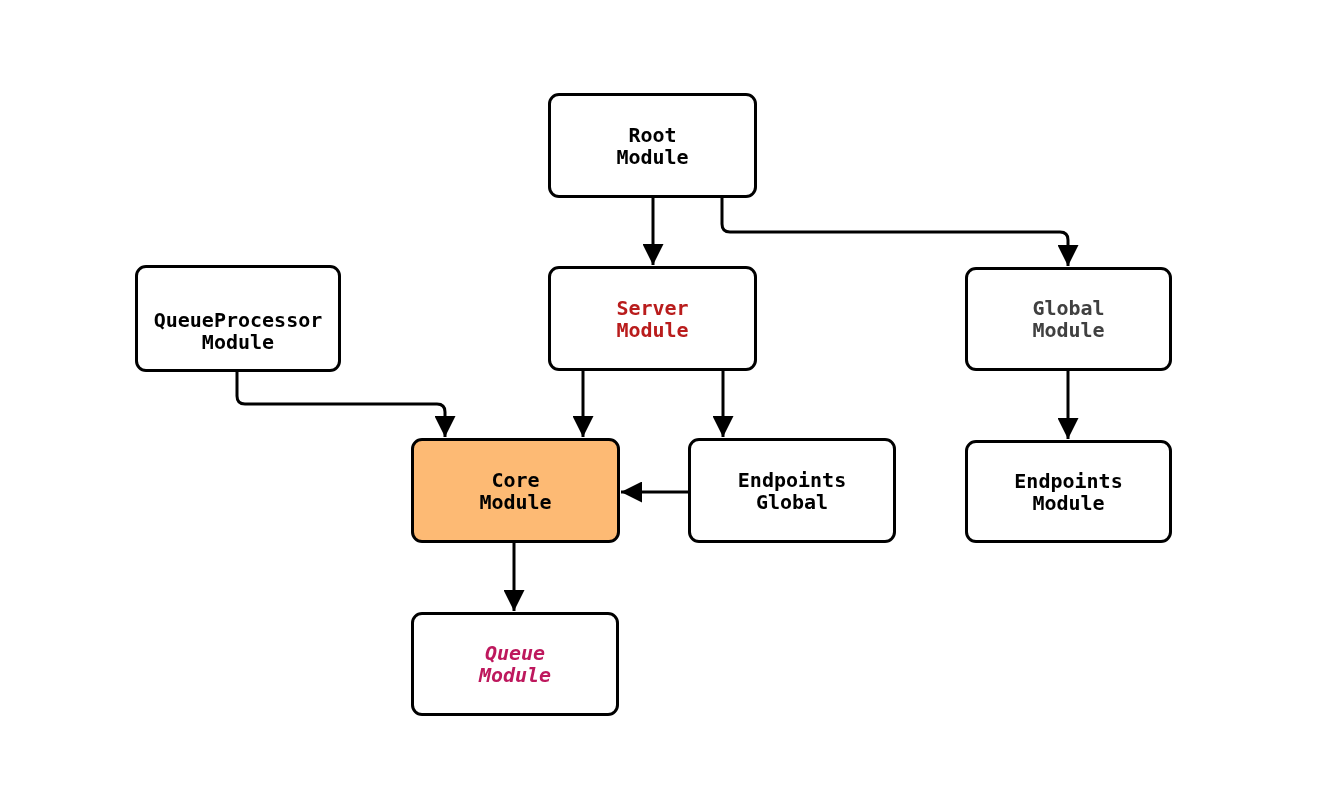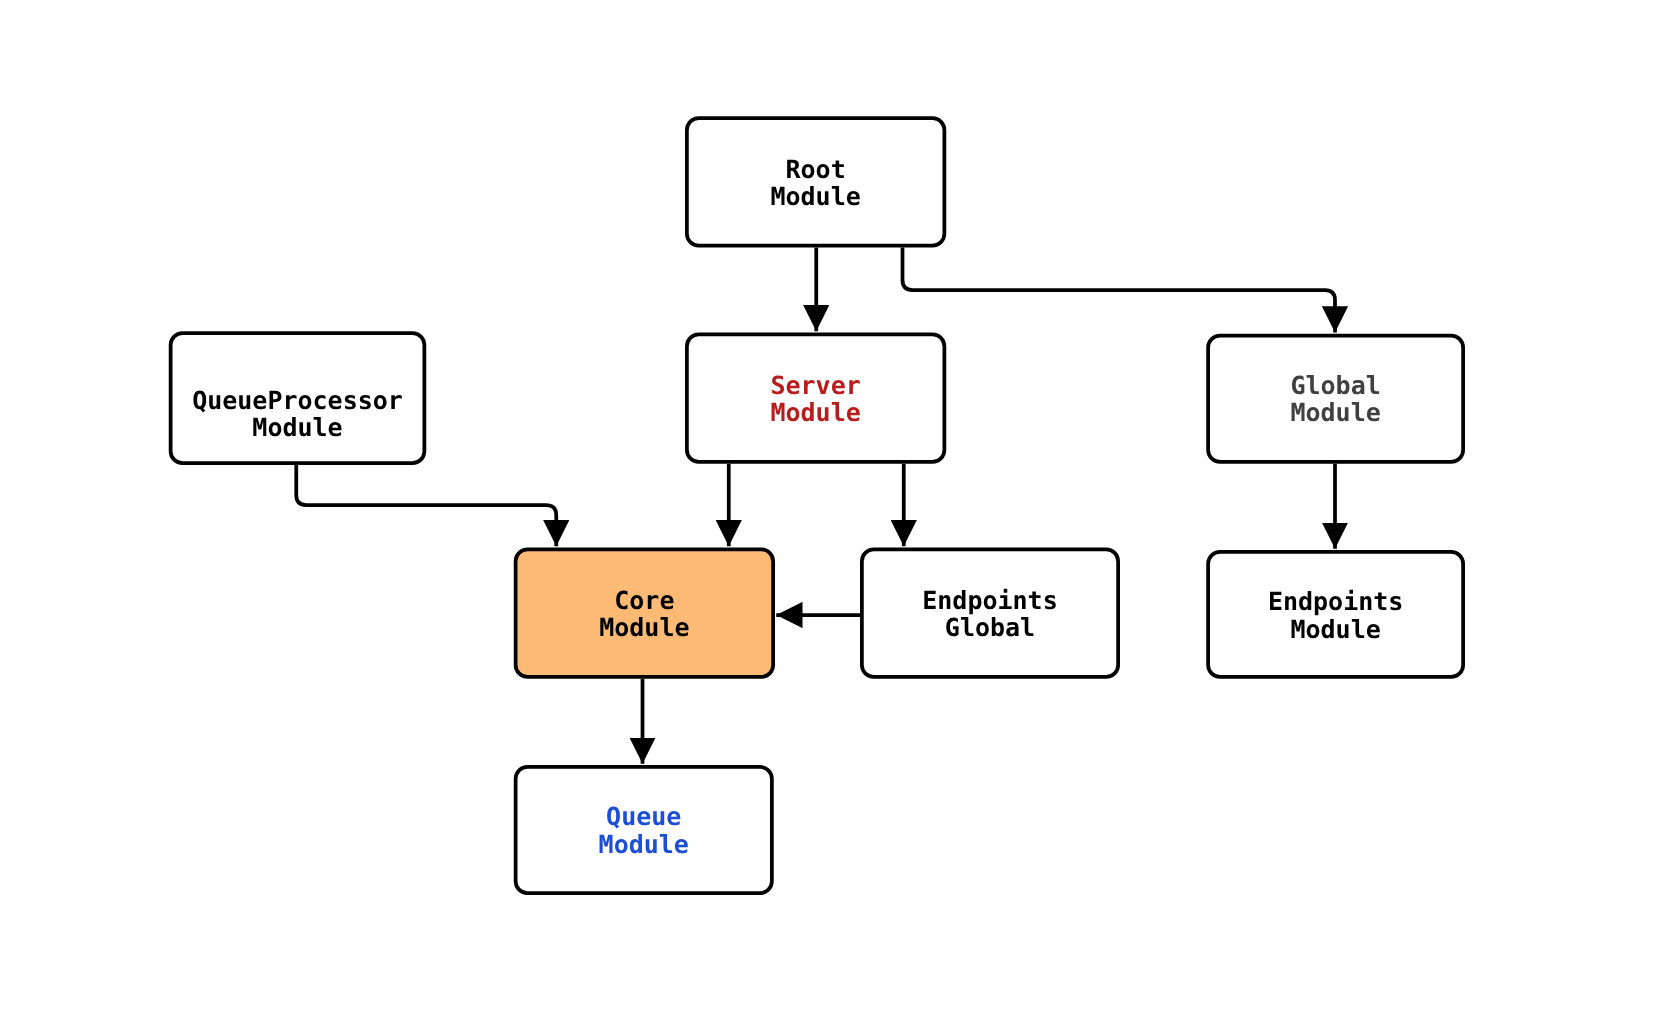--- a/index.html
+++ b/index.html
@@ -93,17 +93,17 @@
       </div>
       <div class="node" style="left: 688px; top: 438px; width: 208px; height: 105px; border-color: rgb(0, 0, 0); background: rgb(255, 255, 255);">
         <span class="node-label" style="color: rgb(0, 0, 0);">Endpoints
 Global</span>
       </div>
       <div class="node" style="left: 965px; top: 440px; width: 207px; height: 103px; border-color: rgb(0, 0, 0); background: rgb(255, 255, 255);">
         <span class="node-label" style="color: rgb(0, 0, 0);">Endpoints
 Module</span>
       </div>
       <div class="node" style="left: 411px; top: 612px; width: 208px; height: 104px; border-color: rgb(0, 0, 0); background: rgb(255, 255, 255);">
-        <span class="node-label" style="color: #1d4ed8;">Queue
+        <span class="node-label" style="color: #be185d; font-style: italic;">Queue
 Module</span>
       </div>
     </div>
 </div>
 
 </body></html>

